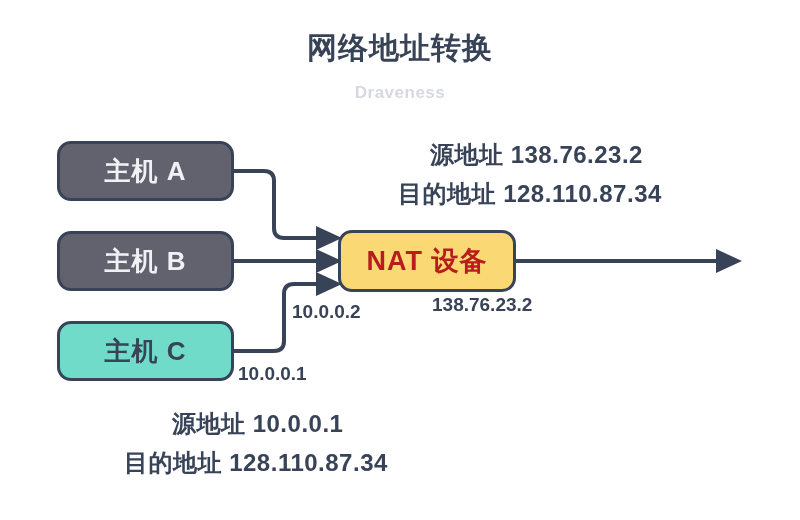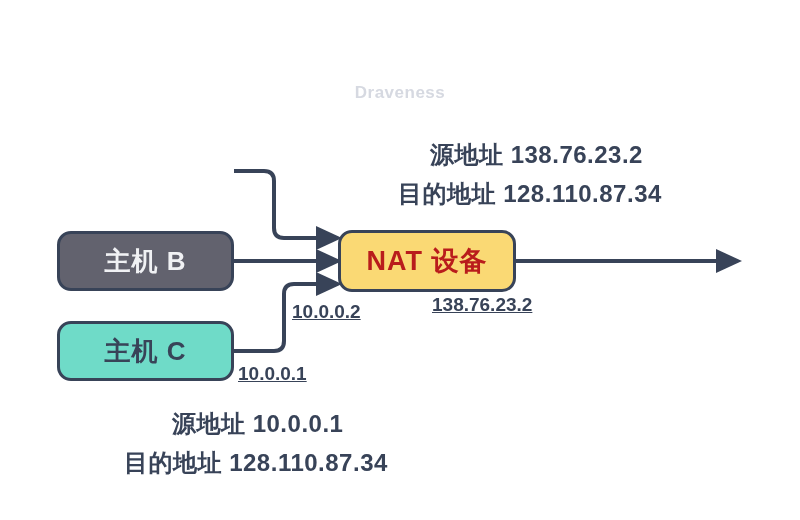--- a/index.html
+++ b/index.html
@@ -93,21 +93,20 @@
 
   
   .lbl {
     position: absolute;
     color: #384358;
     font-weight: bold;
     white-space: nowrap;
   }
   .lbl-addr {
     font-size: 19px;
-    text-decoration: underline;
   }
   .pkt {
     position: absolute;
     font-size: 24px;
     font-weight: bold;
     color: #384358;
     white-space: nowrap;
     letter-spacing: 0.5px;
   }
   #pkt-out-src  { left: 430px; top: 139px; }
@@ -133,22 +132,26 @@
 
     <path d="M234,171 L264,171 Q274,171 274,181 L274,228 Q274,238 284,238 L318,238" fill="none" stroke="#384358" stroke-width="4" stroke-linecap="butt" marker-end="url(#arrowhead)"></path>
 
     <path d="M234,261 L318,261" fill="none" stroke="#384358" stroke-width="4" stroke-linecap="butt" marker-end="url(#arrowhead)"></path>
 
     <path d="M234,351 L274,351 Q284,351 284,341 L284,294 Q284,284 294,284 L318,284" fill="none" stroke="#384358" stroke-width="4" stroke-linecap="butt" marker-end="url(#arrowhead)"></path>
 
     <path d="M516,261 L718,261" fill="none" stroke="#384358" stroke-width="4" stroke-linecap="butt" marker-end="url(#arrowhead)"></path>
   </svg>
 
+  <div class="title">网络地址转换</div>
   <div class="subtitle">Draveness</div>
 
+  <div id="node-a" class="node node-host host-gray">
+    <span>主机 A</span>
+  </div>
 
   <div id="node-b" class="node node-host host-gray">
     <span>主机 B</span>
   </div>
 
   <div id="node-c" class="node node-host host-teal">
     <span>主机 C</span>
   </div>
 
   <div id="node-nat" class="node">

